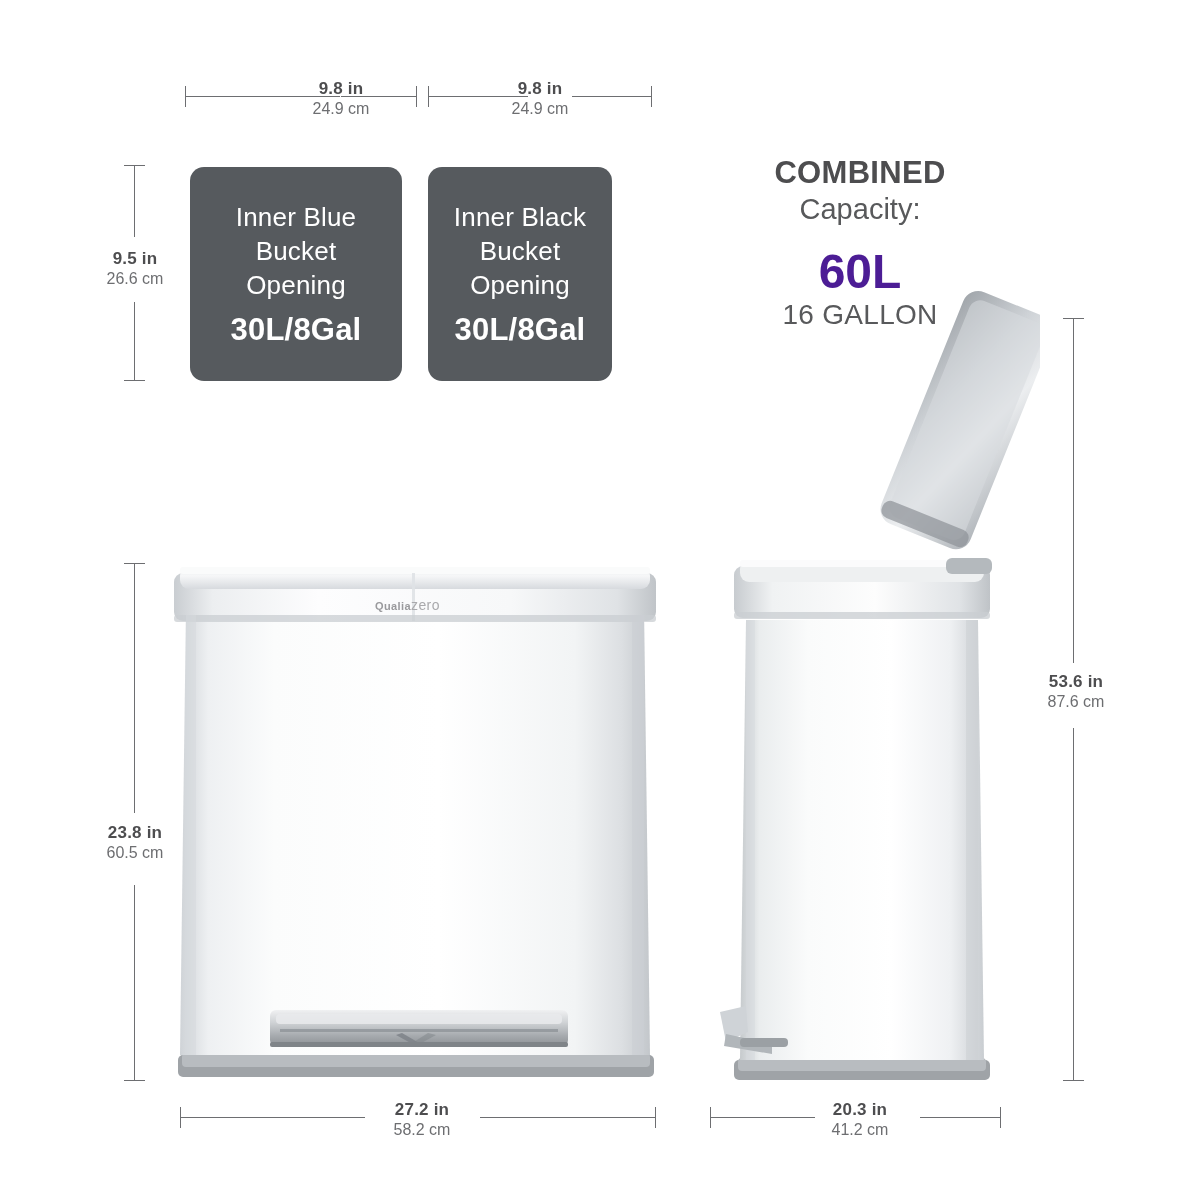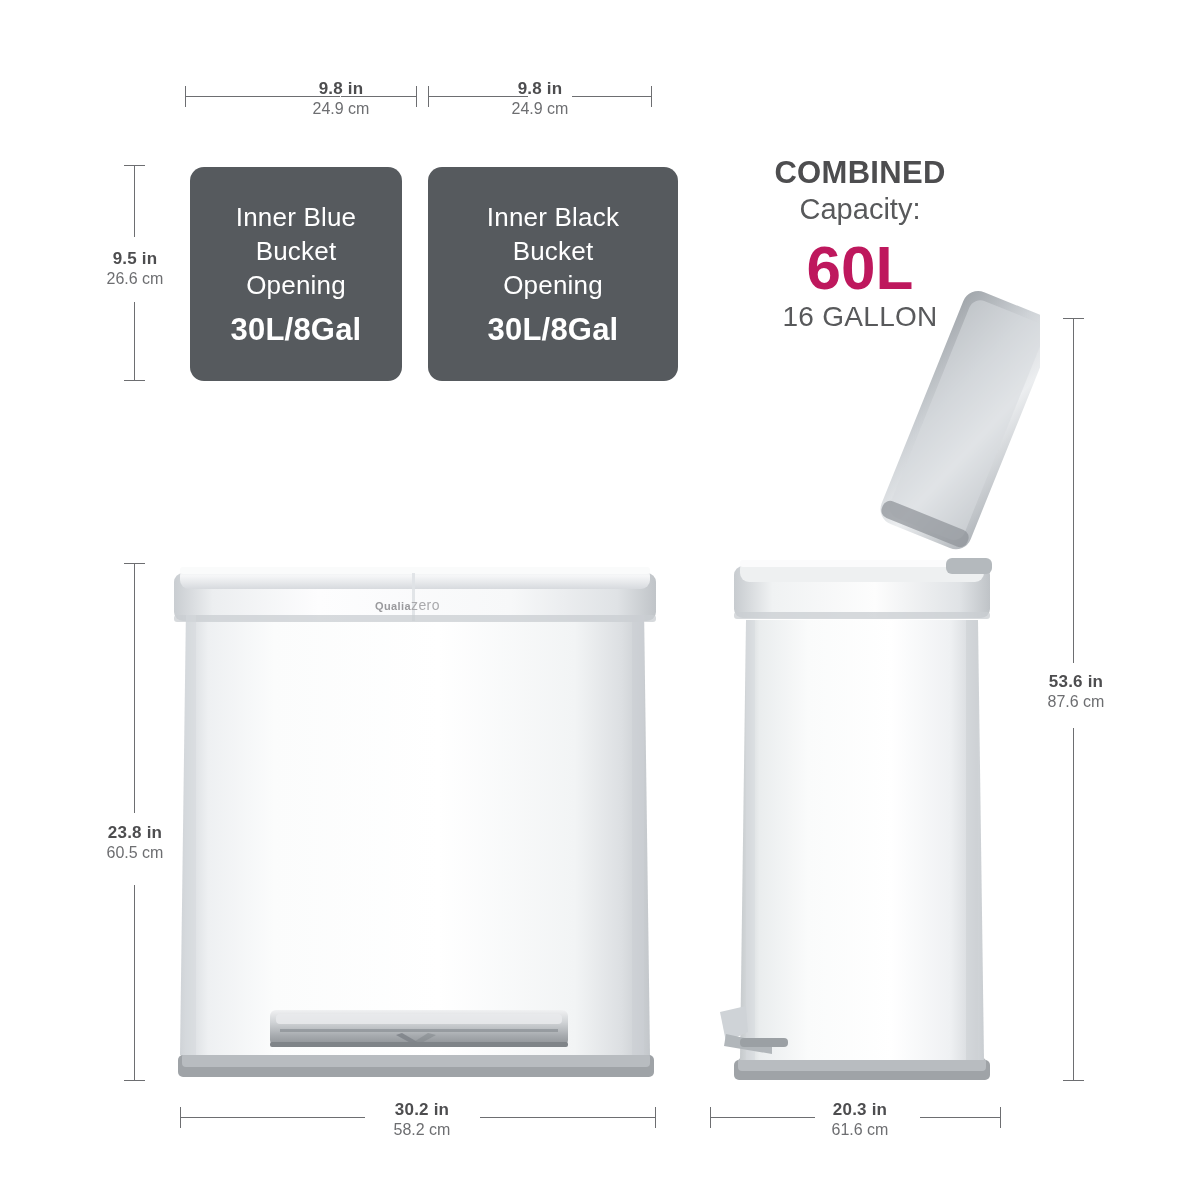--- a/index.html
+++ b/index.html
@@ -99,25 +99,25 @@
     letter-spacing: .3px;
     color: #4d4d4f;
   }
   .combined .c2 {
     font-size: 29px;
     font-weight: 400;
     color: #58595b;
     margin-top: 2px;
   }
   .combined .c3 {
-    font-size: 62px;
+    font-size: 48px;
     font-weight: 700;
     line-height: 1.02;
-    color: #be185d;
-    margin-top: 10px;
+    color: #4c1d95;
+    margin-top: 22px;
   }
   .combined .c4 {
     font-size: 28px;
     font-weight: 400;
     color: #58595b;
     margin-top: 2px;
     letter-spacing: .3px;
   }
 
   
@@ -170,21 +170,21 @@
     <div class="cm">26.6 cm</div>
   </div>
 
   <div class="card" style="left:190px; top:167px; width:212px; height:214px;">
     <div class="ctitle">Inner Blue</div>
     <div class="ctitle">Bucket</div>
     <div class="ctitle">Opening</div>
     <div class="cval">30L/8Gal</div>
   </div>
 
-  <div class="card" style="left:428px; top:167px; width:250px; height:214px;">
+  <div class="card" style="left:428px; top:167px; width:184px; height:214px;">
     <div class="ctitle">Inner Black</div>
     <div class="ctitle">Bucket</div>
     <div class="ctitle">Opening</div>
     <div class="cval">30L/8Gal</div>
   </div>
 
   <div class="combined" style="left:715px; top:155px; width:290px;">
     <div class="c1">COMBINED</div>
     <div class="c2">Capacity:</div>
     <div class="c3">60L</div>
@@ -323,26 +323,26 @@
   <div class="dim" style="left:1028px; top:671px; width:96px;">
     <div class="in">53.6 in</div>
     <div class="cm">87.6 cm</div>
   </div>
 
   <div class="tick-v" style="left:180px; top:1107px; height:21px;"></div>
   <div class="tick-v" style="left:655px; top:1107px; height:21px;"></div>
   <div class="hline" style="left:180px; top:1117px; width:185px;"></div>
   <div class="hline" style="left:480px; top:1117px; width:175px;"></div>
   <div class="dim" style="left:337px; top:1099px; width:170px;">
-    <div class="in">30.2 in</div>
+    <div class="in">27.2 in</div>
     <div class="cm">58.2 cm</div>
   </div>
 
   <div class="tick-v" style="left:710px; top:1107px; height:21px;"></div>
   <div class="tick-v" style="left:1000px; top:1107px; height:21px;"></div>
   <div class="hline" style="left:710px; top:1117px; width:105px;"></div>
   <div class="hline" style="left:920px; top:1117px; width:80px;"></div>
   <div class="dim" style="left:785px; top:1099px; width:150px;">
     <div class="in">20.3 in</div>
-    <div class="cm">61.6 cm</div>
+    <div class="cm">41.2 cm</div>
   </div>
 
 </div>
 
 </body></html>

